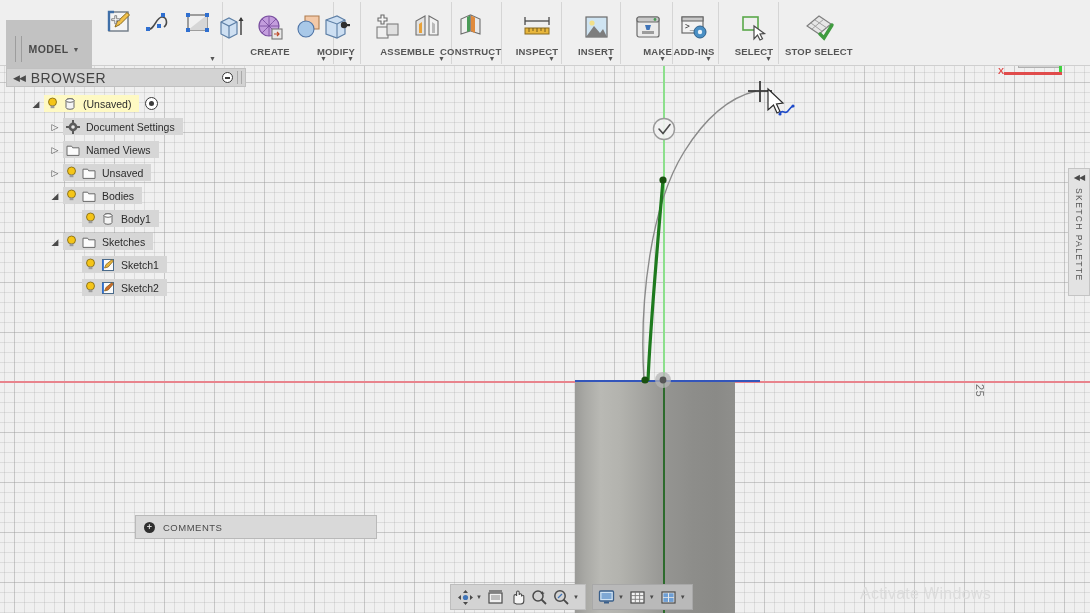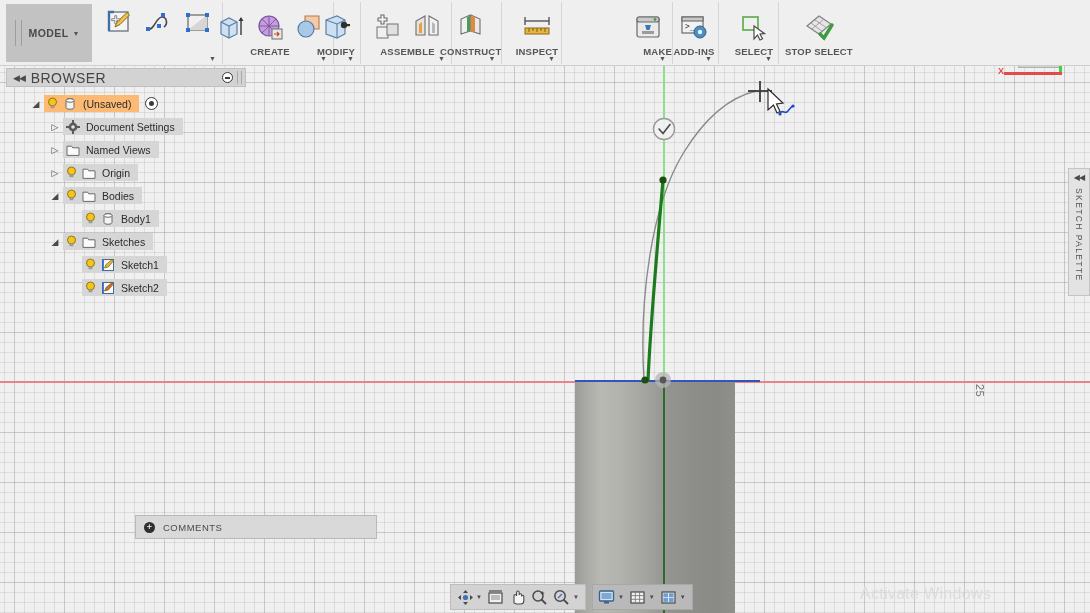--- a/index.html
+++ b/index.html
@@ -65,21 +65,21 @@
   
   .cursor-group { position: absolute; left: 748px; top: 80px; width: 50px; height: 45px; }
 
   
   #toolbar {
     position: absolute; left: 0; top: 0; width: 1090px; height: 66px;
     background: #efefef;
     border-bottom: 1px solid #cfcfcf;
   }
   .model-tab {
-    position: absolute; left: 6px; top: 4px; width: 86px; height: 58px;
+    position: absolute; left: 6px; top: 20px; width: 86px; height: 58px;
     background: #c2c2c2;
     display: flex; align-items: center; justify-content: center;
   }
   .model-tab .grip {
     position: absolute; left: 9px; top: 16px; width: 7px; height: 26px;
     border-left: 1px solid #9d9d9d; border-right: 1px solid #9d9d9d;
   }
   .model-tab .lbl {
     font-size: 10.5px; color: #4a4a4a; letter-spacing: 0.4px;
     font-weight: bold; padding-left: 10px;
@@ -115,21 +115,21 @@
   }
   .browser-head .bdot i { width: 5px; height: 2px; background: #3a3a3a; display:block;}
   .browser-head .bgrip { width: 5px; height: 13px; border-left: 1px solid #a9a9a9; border-right: 1px solid #a9a9a9; margin-right: 3px;}
 
   .tree { padding-top: 5px; }
   .trow { display: flex; align-items: center; height: 23px; font-size: 10.5px; color: #2b2b2b; }
   .trow .chip {
     display: inline-flex; align-items: center; height: 17px;
     background: #d6d6d6; padding-right: 8px;
   }
-  .trow .chip.sel { background: #fdba74; }
+  .trow .chip.sel { background: #fef9c3; }
   .twist { width: 16px; text-align: center; font-size: 9px; color: #4a4a4a; flex: 0 0 16px; }
   .bulb { width: 16px; flex: 0 0 16px; display:flex; align-items:center; justify-content:center;}
   .ficon { width: 19px; flex: 0 0 19px; display:flex; align-items:center; justify-content:center;}
   .tlabel { padding-left: 4px; white-space: nowrap; }
   .radio-btn {
     width: 13px; height: 13px; border-radius: 50%; border: 1.5px solid #3a3a3a;
     background: #fff; margin-left: 6px; display:flex;align-items:center;justify-content:center;
   }
   .radio-btn i { width:5px;height:5px;border-radius:50%;background:#3a3a3a;display:block;}
 
@@ -377,20 +377,33 @@
                 <line x1="20" y1="16" x2="20" y2="19"></line>
               <line x1="24" y1="16" x2="24" y2="20"></line>
             </g>
           </svg>
         </div>
       </div>
       <div class="gname">INSPECT</div>
       <span class="caret" style="position:absolute;right:6px;bottom:2px;">▼</span>
     </div>
 
+    <div class="tgroup" style="left:572px;">
+      <div class="icons">
+        <div class="ticon">
+          <svg width="28" height="28" viewBox="0 0 28 28">
+            <rect x="4" y="4" width="21" height="20" fill="#cfe4f2" stroke="#6a6a6a" stroke-width="1.2"></rect>
+            <circle cx="10" cy="10" r="2.6" fill="#f2e08a"></circle>
+            <path d="M 4,24 L 12,13 L 18,20 L 21,16 L 25,24 Z" fill="#7d7d7d"></path>
+          </svg>
+        </div>
+      </div>
+      <div class="gname">INSERT</div>
+      <span class="caret" style="position:absolute;right:6px;bottom:2px;">▼</span>
+    </div>
 
     <div class="tgroup" style="left:624px;align-items:flex-end;">
       <div class="icons">
         <div class="ticon">
           <svg width="28" height="28" viewBox="0 0 28 28">
             <rect x="3" y="4" width="22" height="20" rx="2" fill="#eaeaea" stroke="#6a6a6a" stroke-width="1.2"></rect>
             <rect x="3" y="4" width="22" height="5" rx="2" fill="#c9c9c9" stroke="#6a6a6a" stroke-width="1.1"></rect>
             <circle cx="21" cy="6.5" r="1.4" fill="#4a9b57"></circle>
             <path d="M 11,12 h 6 l -1.5,5 h -3 Z" fill="#3f74b8"></path>
             <rect x="8" y="18" width="12" height="3" fill="#9c9c9c"></rect>
@@ -515,21 +528,21 @@
               <svg width="13" height="13" viewBox="0 0 13 13">
                 <circle cx="6.5" cy="5" r="4" fill="#f5c518" stroke="#7a6210" stroke-width="0.8"></circle>
                 <rect x="4.6" y="8.6" width="3.8" height="2.6" fill="#9a9a9a"></rect>
               </svg>
             </span>
             <span class="ficon">
               <svg width="14" height="14" viewBox="0 0 14 14">
                 <path d="M 1,3.2 h 4.6 l 1.1,1.6 h 6.3 v 7.6 h -12 z" fill="#fbfbfb" stroke="#6a6a6a" stroke-width="1"></path>
               </svg>
             </span>
-            <span class="tlabel">Origin</span>
+            <span class="tlabel">Unsaved</span>
           </span>
         </div>
         <div class="trow">
           <div style="width: 41px;"></div>
           <span class="twist">◢</span>
           <span class="chip">
             <span class="bulb">
               <svg width="13" height="13" viewBox="0 0 13 13">
                 <circle cx="6.5" cy="5" r="4" fill="#f5c518" stroke="#7a6210" stroke-width="0.8"></circle>
                 <rect x="4.6" y="8.6" width="3.8" height="2.6" fill="#9a9a9a"></rect>

